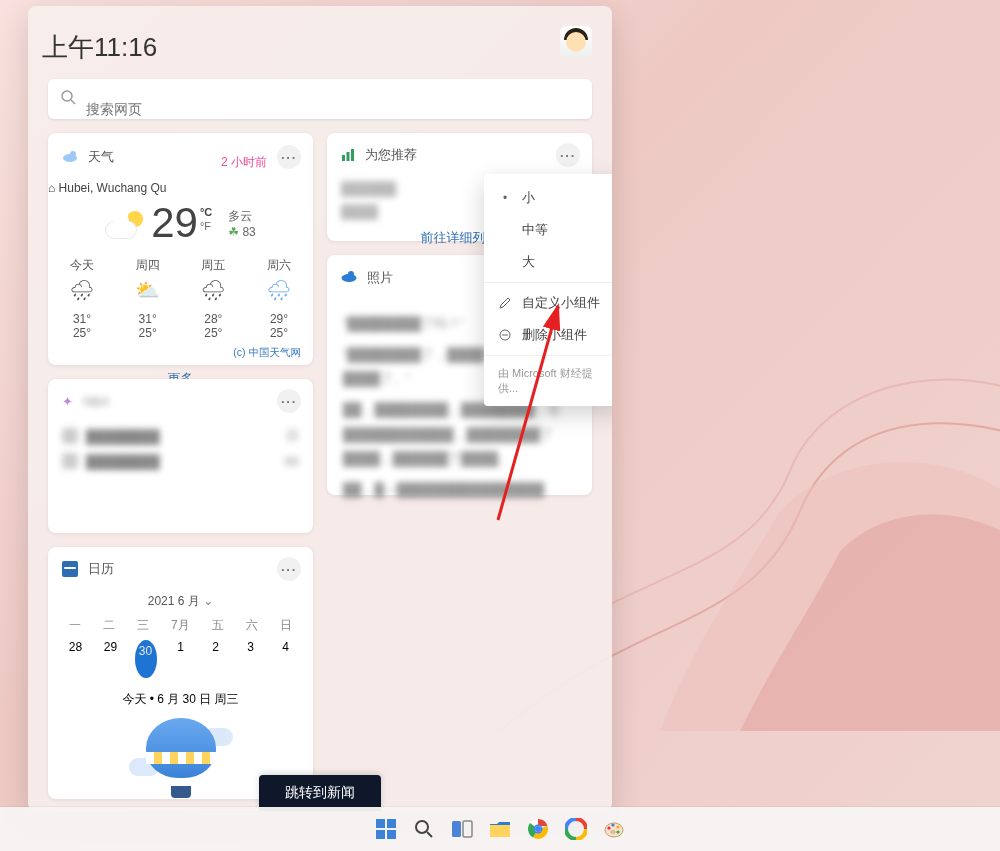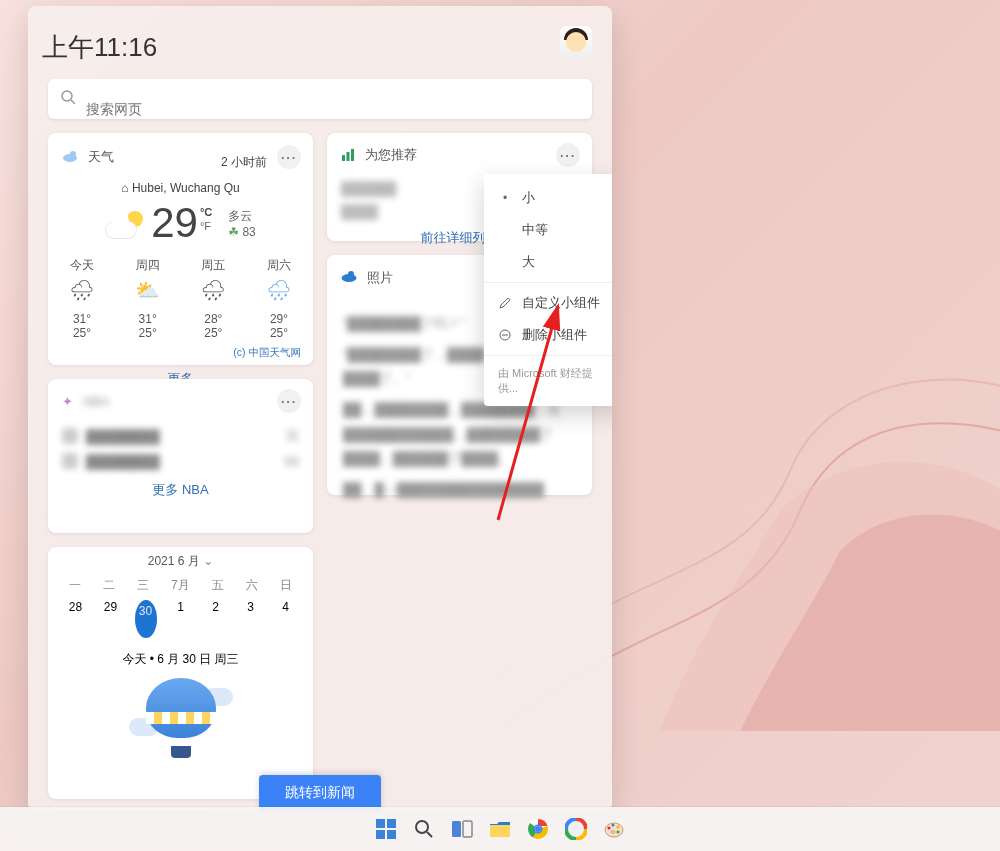--- a/index.html
+++ b/index.html
@@ -25,28 +25,28 @@
                 box-shadow:0 1px 3px rgba(0,0,0,.1); display:flex; align-items:center;
                 padding:0 12px; gap:8px; color:#888; margin:0 6px 14px 6px; }
   .search-box input { border:none; outline:none; width:100%; font-size:14px; color:#444;margin-top:20px; }
   .cols { display:flex; gap:14px; padding:0 6px; }
   .col { width:268px; display:flex; flex-direction:column; gap:14px; }
   .card { background:#fff; border-radius:8px; box-shadow:0 1px 4px rgba(0,0,0,.08);
           position:relative; }
   .card-head { display:flex; align-items:center; gap:10px; padding:10px 12px 6px 14px;
                font-size:13px; color:#555; }
   .card-head .title { flex:1; font-weight:500; }
-  .card-head .sub { font-size:12px; color:#404040;margin-top:11px; }
+  .card-head .sub { font-size:12px; color:#ec4899;margin-top:11px; }
   .more-btn { width:24px; height:24px; border-radius:12px; background:#f1f1f1;
               display:flex; align-items:center; justify-content:center; color:#777;
               font-weight:bold; cursor:pointer; }
   .more-dot::before { content:"···"; letter-spacing:1px; }
   .weather-main { display:flex; align-items:center; justify-content:center; gap:6px;
                   padding:4px 0 2px 0; }
-  .weather-loc { font-size:12px; color:#444; text-align:center; padding-top:4px; }
+  .weather-loc { font-size:12px; color:#444; padding-top:4px; }
   .weather-temp { font-size:42px; color:#444; display:flex; align-items:flex-start; gap:2px; }
   .weather-unit { font-size:11px; line-height:14px; padding-top:6px; color:#666; }
   .weather-unit div:first-child { font-weight:600; color:#444; }
   .weather-cond { font-size:12px; color:#666; text-align:left; padding-left:10px; }
   .weather-days { display:flex; justify-content:space-between; padding:8px 10px 6px 10px; }
   .day { text-align:center; font-size:12px; color:#555; width:48px; }
   .day .ico { height:24px; font-size:20px; margin:4px 0 10px 0; }
   .weather-foot { text-align:right; font-size:10.5px; color:#3a7abf; padding:0 12px 2px 0; }
   .card-link { text-align:center; font-size:13px; color:#2f6db3; padding:8px 0 12px 0; cursor:pointer; }
   .faded { filter:blur(3px); color:#999; user-select:none; }
@@ -88,21 +88,21 @@
   .context-menu { position:absolute; left:456px; top:168px; width:140px; background:#fff;
                   border-radius:4px; box-shadow:0 8px 24px rgba(0,0,0,.18);
                   padding:8px 0; font-size:13px; color:#444; z-index:5; }
   .context-menu .mi { display:flex; align-items:center; gap:10px; padding:7px 14px; cursor:pointer; }
   .context-menu .sep { height:1px; background:#eee; margin:4px 0; }
   .context-menu .ico { width:14px; height:14px; display:inline-flex; align-items:center; justify-content:center;
                        font-size:12px; color:#666; }
   .context-credit { font-size:11px; color:#999; padding:6px 14px 2px 14px; }
   .arrow-annot { position:absolute; left:430px; top:284px; z-index:6; pointer-events:none; }
   .jump-news { position:absolute; left:50%; transform:translateX(-50%); bottom:0;
-               background:#3b82f6; color:#fff; font-size:14px; padding:9px 26px;
+               background:#0f172a; color:#fff; font-size:14px; padding:9px 26px;
                border-radius:4px 4px 0 0; box-shadow:0 -2px 6px rgba(0,0,0,.15);
                cursor:pointer; }
   .taskbar { position:absolute; left:0; right:0; bottom:0; height:44px;
              background:rgba(248,244,244,.95);
              display:flex; align-items:center; justify-content:center; gap:12px;
              box-shadow:0 -1px 0 rgba(0,0,0,.05); }
   .tb-ico { width:26px; height:26px; display:flex; align-items:center; justify-content:center;
             border-radius:4px; cursor:pointer; }
   .tb-ico svg { display:block; }
   .weather-sun { width:40px; height:40px; position:relative; }
@@ -228,24 +228,28 @@
               <span class="sq"></span>
               <span>████████</span>
               <span style="margin-left:auto;">日</span>
             </div>
           <div class="sport-row">
               <span class="sq"></span>
               <span>████████</span>
               <span style="margin-left:auto;">00</span>
             </div>
         </div>
-        <div class="card-link">更多 NBA</div>
       </div>
 
       <div class="card" style="height:252px;">
+        <div class="card-head">
+          <span class="cal-head-ico"></span>
+          <span class="title">日历</span>
+          <span class="more-btn more-dot"></span>
+        </div>
         <div class="cal-month">
           <span>2021 6 月</span>
           <span style="color:#888;">⌄</span>
         </div>
         <div class="cal-hdr">
           <div>一</div>
             <div>二</div>
             <div>三</div>
             <div>7月</div>
             <div>五</div>

